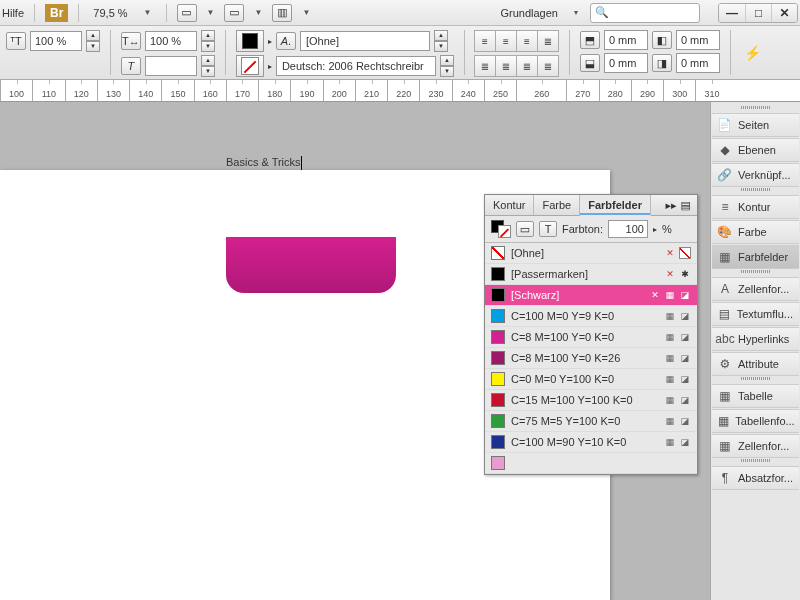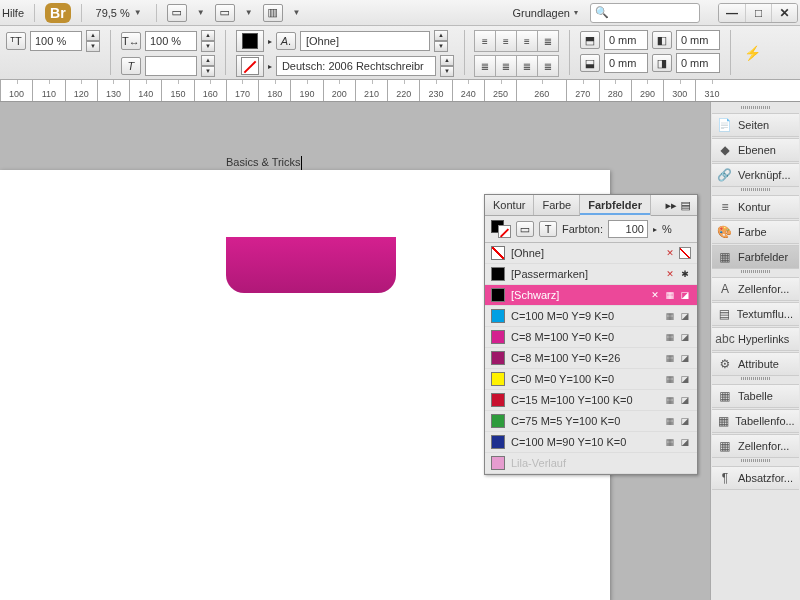--- a/index.html
+++ b/index.html
@@ -1,29 +1,29 @@
 <!DOCTYPE html>
 <html><head>
 <meta charset="utf-8">
 <style>
 * { margin:0; padding:0; box-sizing:border-box; font-family:"Segoe UI",Tahoma,sans-serif; font-size:11px; color:#333; }
 body { background:#e8e8e8; width:800px; height:600px; overflow:hidden; position:relative; }
 
 
 .menubar { height:26px; background:linear-gradient(#f5f5f5,#e5e5e5); border-bottom:1px solid #bbb; display:flex; align-items:center; padding:0 2px; gap:10px; }
 .menubar .sep { width:1px; height:18px; background:#c0c0c0; }
-.menubar .dropdown { display:flex; align-items:center; gap:4px; padding:2px 4px; }
+.menubar .dropdown { display:flex; align-items:center; gap:16px; padding:2px 4px; }
 .menubar .arrow-down { font-size:8px; color:#555; }
 .menubar .right { margin-left:auto; display:flex; align-items:center; gap:8px; }
 .search-box { display:flex; align-items:center; background:#fff; border:1px solid #aaa; border-radius:3px; padding:1px 4px; width:110px; height:20px; }
 .search-box .magnifier { color:#888; font-size:11px; margin-right:3px; }
 .window-controls { display:flex; border:1px solid #aaa; border-radius:3px; overflow:hidden; margin-left:10px; }
 .window-controls div { width:26px; height:18px; display:flex; align-items:center; justify-content:center; border-left:1px solid #ccc; background:linear-gradient(#fafafa,#e4e4e4); font-size:12px; font-weight:bold; }
 .window-controls div:first-child { border-left:none; }
-.br-badge { background:#c09030; color:#fff; font-weight:bold; font-size:14px; padding:2px 5px; border-radius:6px; }
+.br-badge { background:#c09030; color:#fff; font-weight:bold; font-size:12px; padding:2px 5px; border-radius:0; }
 .icon-square { width:20px; height:18px; border:1px solid #999; background:linear-gradient(#fdfdfd,#e4e4e4); border-radius:2px; display:inline-flex; align-items:center; justify-content:center; }
 
 
 .controlbar { height:54px; background:linear-gradient(#f0f0f0,#e2e2e2); border-bottom:1px solid #aaa; display:flex; padding:4px 6px; gap:6px; }
 .controlbar .group { display:flex; flex-direction:column; gap:3px; }
 .ctrl-row { display:flex; align-items:center; gap:4px; }
 .numfield { background:#fff; border:1px solid #999; height:20px; display:flex; align-items:center; padding:0 4px; min-width:52px; }
 .spinbtns { display:flex; flex-direction:column; }
 .spinbtns span { font-size:6px; line-height:7px; padding:1px 3px; background:linear-gradient(#fdfdfd,#ddd); border:1px solid #999; }
 .swatch-btn { width:28px; height:22px; display:flex; align-items:center; justify-content:center; border:1px solid #999; background:linear-gradient(#fdfdfd,#e4e4e4); }
@@ -357,21 +357,20 @@
           <div class="sw-item">
             <span class="sw-chip" style="background: rgb(29, 47, 143);"></span>
             <span class="name">C=100 M=90 Y=10 K=0</span>
             <span class="meta">
               <span style="color: rgb(102, 102, 102);">▦</span>
               <span style="color: rgb(102, 102, 102);">◪</span>
             </span>
           </div>
           <div class="sw-item muted">
             <span class="sw-chip" style="background: rgb(230, 156, 207);"></span>
-            <span class="name">Lila-Verlauf</span>
             <span class="meta"></span>
           </div>
         </div>
     </div>
   </div>
 
   <div class="right-panels">
       <div class="panel-grip"></div>
       <div class="panel-btn">
         <span class="ico">📄</span>

